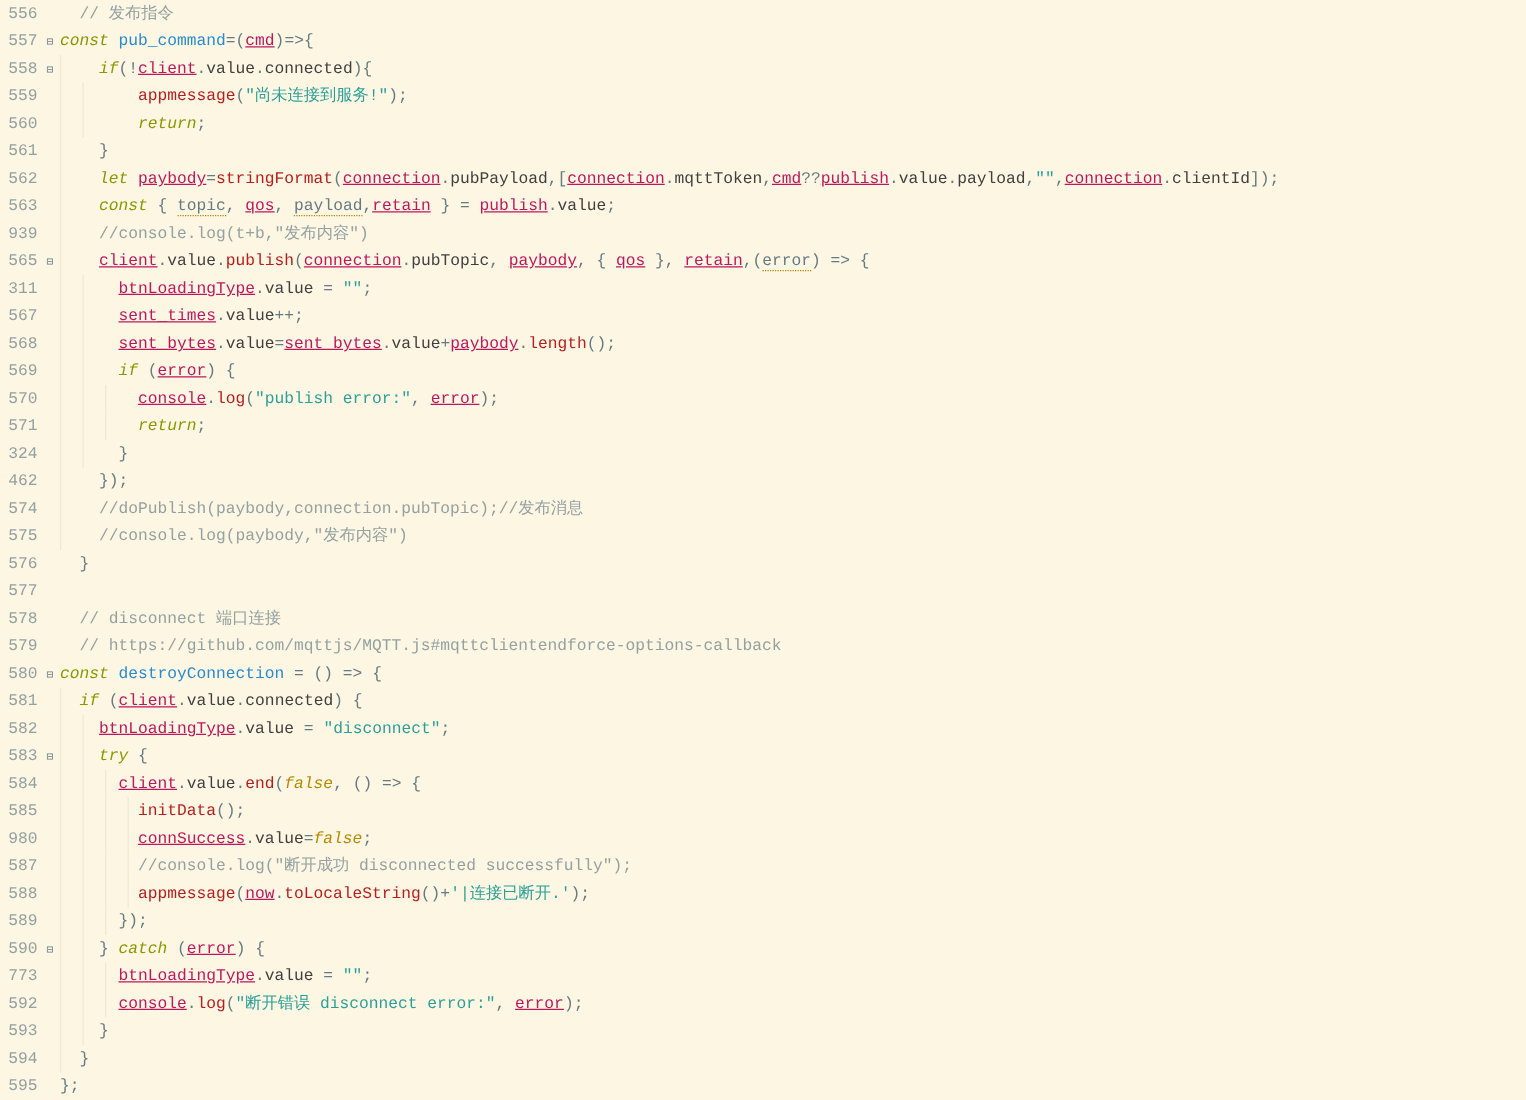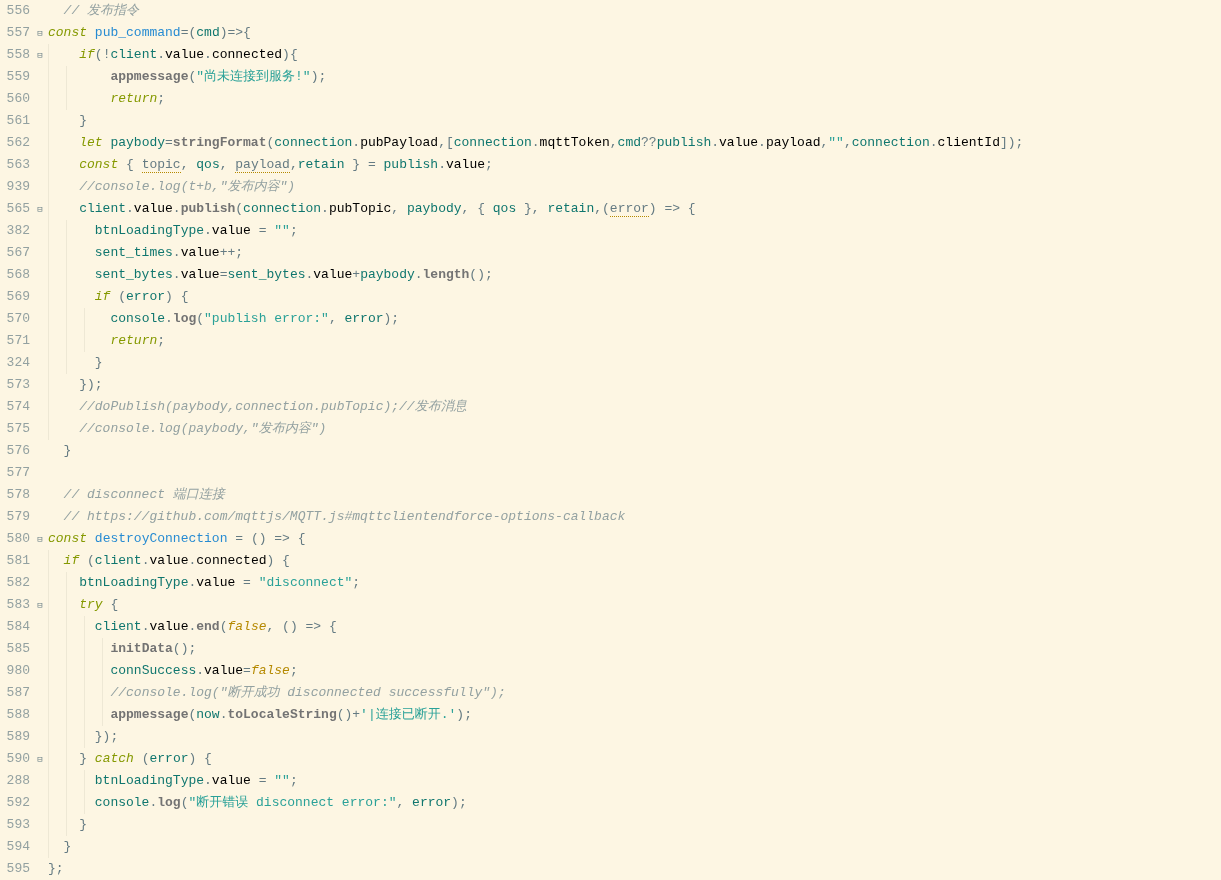--- a/index.html
+++ b/index.html
@@ -50,72 +50,72 @@
   }
   .indent-guide {
     position: absolute;
     top: 0;
     bottom: 0;
     width: 0;
     border-left: 1px solid #eee8d5;
   }
   .tok-keyword { color: #859900; font-style: italic; }
   .tok-def     { color: #268bd2; font-weight: normal; }
-  .tok-var     { color: #0f766e; }
-  .tok-prop    { color: #000000; }
+  .tok-var     { color: #be185d; text-decoration: underline; }
+  .tok-prop    { color: #404040; }
   .tok-string  { color: #2aa198; }
   .tok-op      { color: #657b83; }
   .tok-punct   { color: #657b83; }
-  .tok-comment { color: #93a1a1; font-style: italic; }
-  .tok-call    { color: #737373; font-weight: bold; margin-top: 28px; }
+  .tok-comment { color: #93a1a1; }
+  .tok-call    { color: #b91c1c; font-weight: normal; margin-top: 28px; }
   .tok-warn    { border-bottom: 1px dotted #b58900; }
   .tok-bool    { color: #b58900; font-style: italic; }
 </style>
 </head>
 <body>
 
 <div class="editor">
   <div class="gutter">
     <div class="linenums" id="linenums">
         <div class="line">556</div>
         <div class="line">557</div>
         <div class="line">558</div>
         <div class="line">559</div>
         <div class="line">560</div>
         <div class="line">561</div>
         <div class="line">562</div>
         <div class="line">563</div>
         <div class="line">939</div>
         <div class="line">565</div>
-        <div class="line">382</div>
+        <div class="line">311</div>
         <div class="line">567</div>
         <div class="line">568</div>
         <div class="line">569</div>
         <div class="line">570</div>
         <div class="line">571</div>
         <div class="line">324</div>
-        <div class="line">573</div>
+        <div class="line">462</div>
         <div class="line">574</div>
         <div class="line">575</div>
         <div class="line">576</div>
         <div class="line">577</div>
         <div class="line">578</div>
         <div class="line">579</div>
         <div class="line">580</div>
         <div class="line">581</div>
         <div class="line">582</div>
         <div class="line">583</div>
         <div class="line">584</div>
         <div class="line">585</div>
         <div class="line">980</div>
         <div class="line">587</div>
         <div class="line">588</div>
         <div class="line">589</div>
         <div class="line">590</div>
-        <div class="line">288</div>
+        <div class="line">773</div>
         <div class="line">592</div>
         <div class="line">593</div>
         <div class="line">594</div>
         <div class="line">595</div>
       </div>
     <div class="fold" id="foldcol">
         <div class="line"></div>
         <div class="line"><span class="fold-marker">⊟</span></div>
         <div class="line"><span class="fold-marker">⊟</span></div>
         <div class="line"></div>

